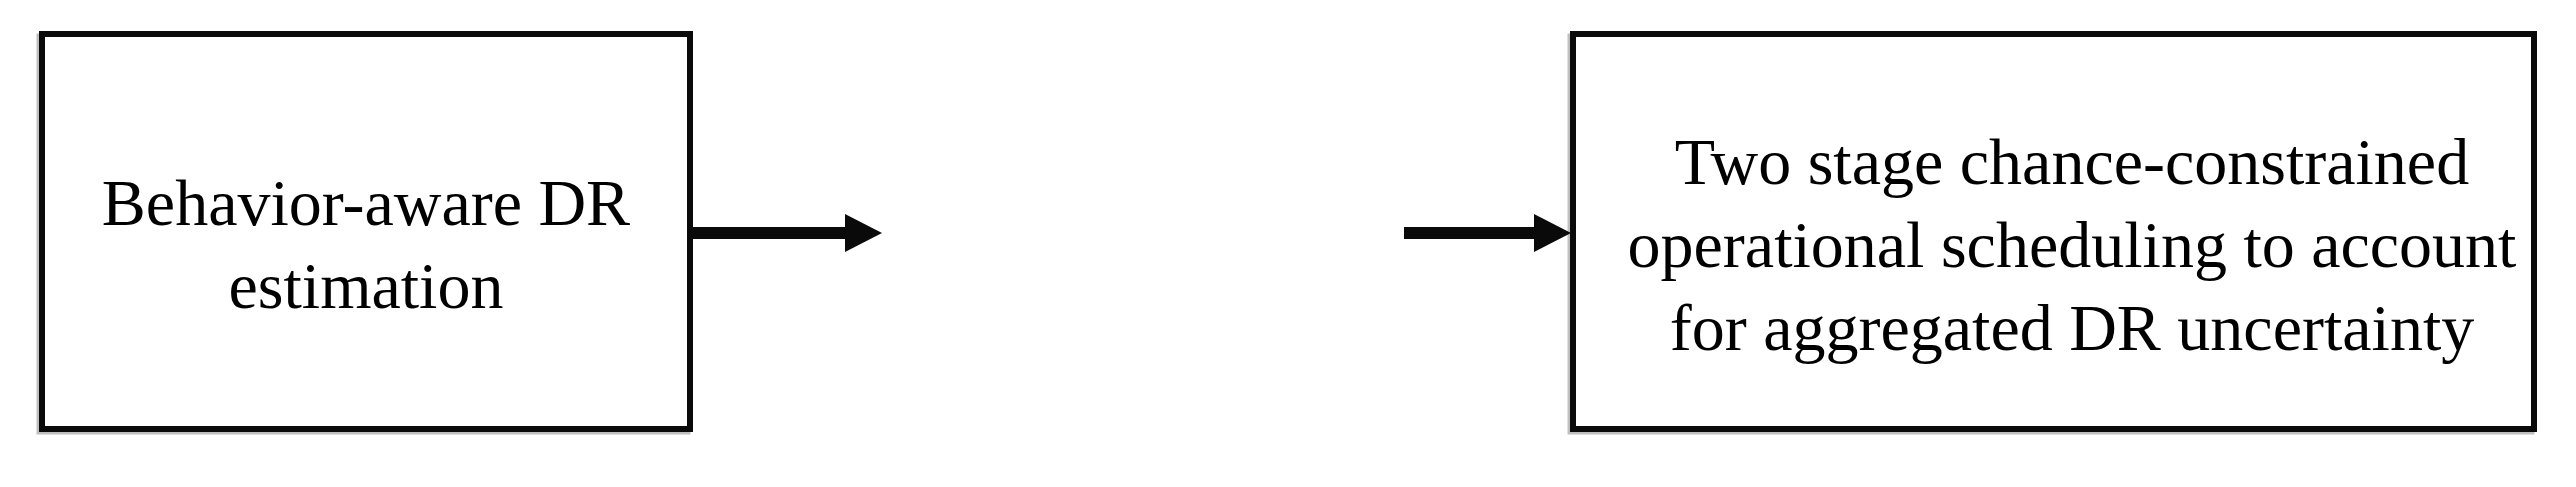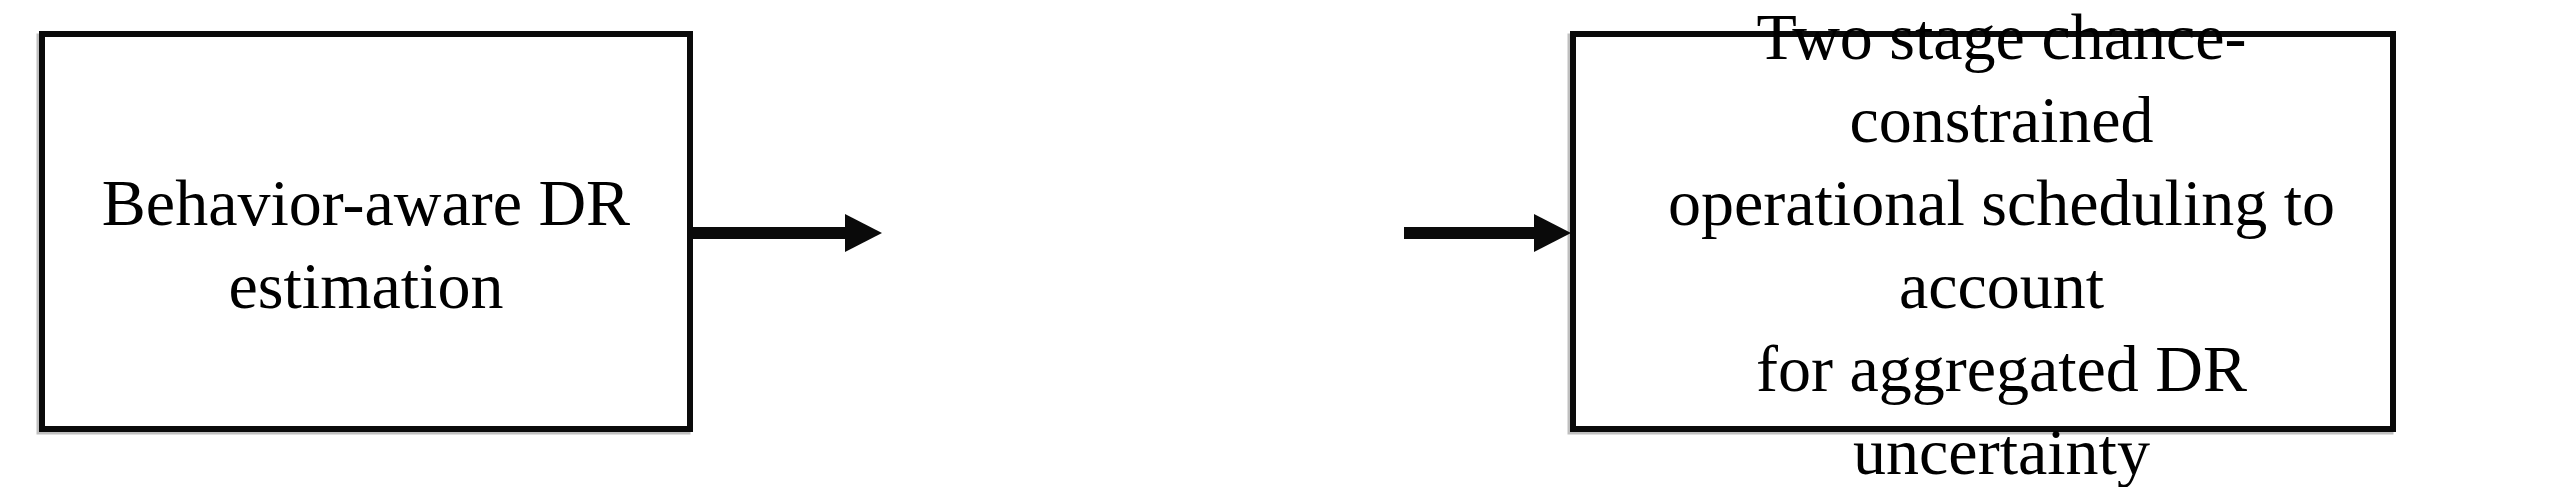--- a/index.html
+++ b/index.html
@@ -23,21 +23,21 @@
     border: 6.6px solid #0a0a0a;
     background: #ffffff;
     box-sizing: border-box;
     display: flex;
     align-items: center;
     justify-content: center;
     box-shadow: -2.5px 2.5px 0 0 rgba(0,0,0,0.25);
   }
   .box-1 { left: 39px;   width: 654px;  }
   .box-2 { left: 882px; width: 522px;  }
-  .box-3 { left: 1570px; width: 826px; padding-left: 37px; }
+  .box-3 { left: 1570px; width: 967px; padding-left: 37px; }
   .box-label {
     display: block;
     padding-top: 25px;           
     font-size: 66px;
     line-height: 83px;
     text-align: center;
     white-space: pre-line;       
     letter-spacing: 0;
   }
   .flow-arrow {

